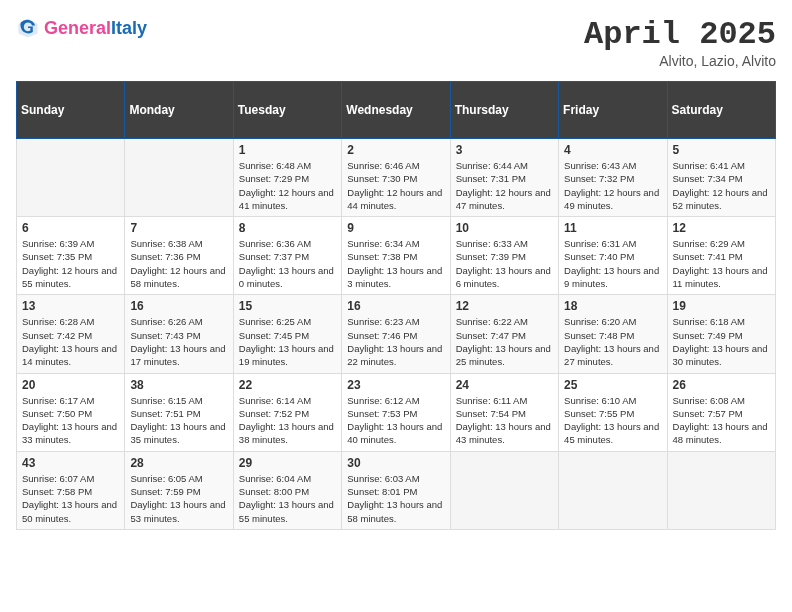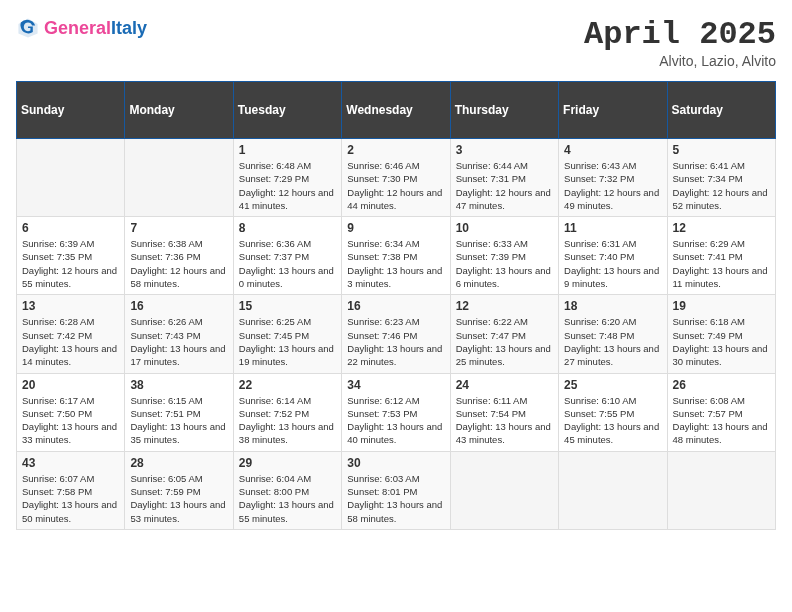--- a/index.html
+++ b/index.html
@@ -216,21 +216,21 @@
         </td>
         <td>
           <span class="day-number">38</span>
           <div class="day-detail">Sunrise: 6:15 AM<br>Sunset: 7:51 PM<br>Daylight: 13 hours and 35 minutes.</div>
         </td>
         <td>
           <span class="day-number">22</span>
           <div class="day-detail">Sunrise: 6:14 AM<br>Sunset: 7:52 PM<br>Daylight: 13 hours and 38 minutes.</div>
         </td>
         <td>
-          <span class="day-number">34</span>
+          <span class="day-number">23</span>
           <div class="day-detail">Sunrise: 6:12 AM<br>Sunset: 7:53 PM<br>Daylight: 13 hours and 40 minutes.</div>
         </td>
         <td>
           <span class="day-number">24</span>
           <div class="day-detail">Sunrise: 6:11 AM<br>Sunset: 7:54 PM<br>Daylight: 13 hours and 43 minutes.</div>
         </td>
         <td>
           <span class="day-number">25</span>
           <div class="day-detail">Sunrise: 6:10 AM<br>Sunset: 7:55 PM<br>Daylight: 13 hours and 45 minutes.</div>
         </td>

